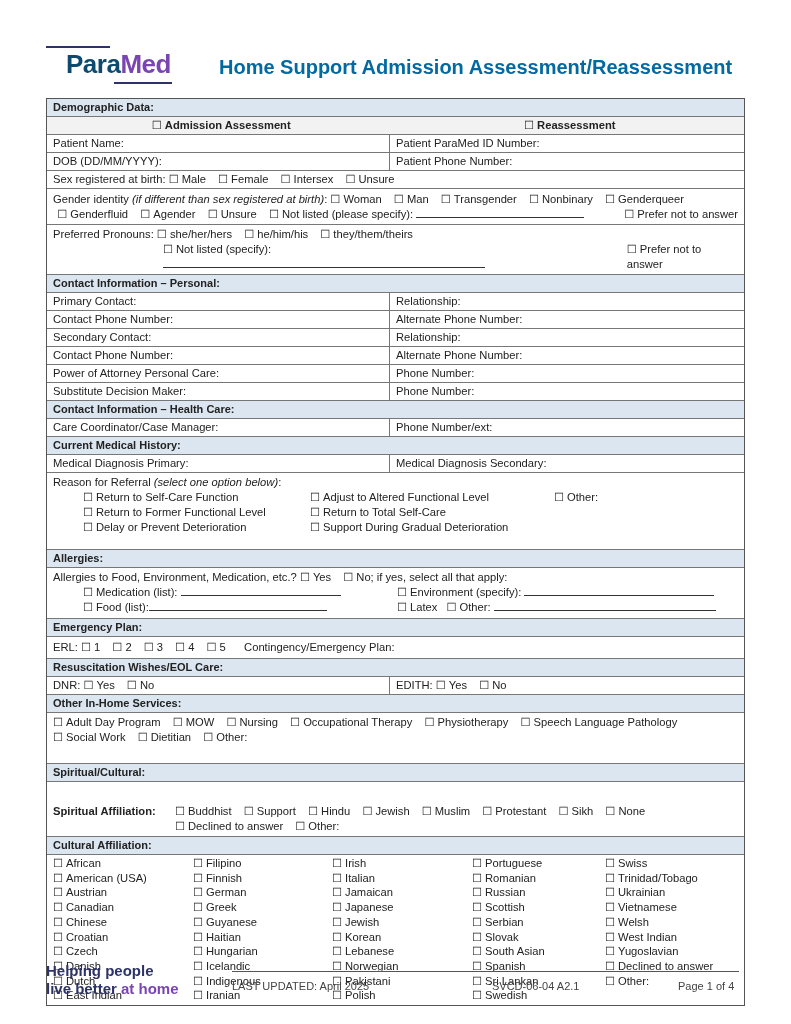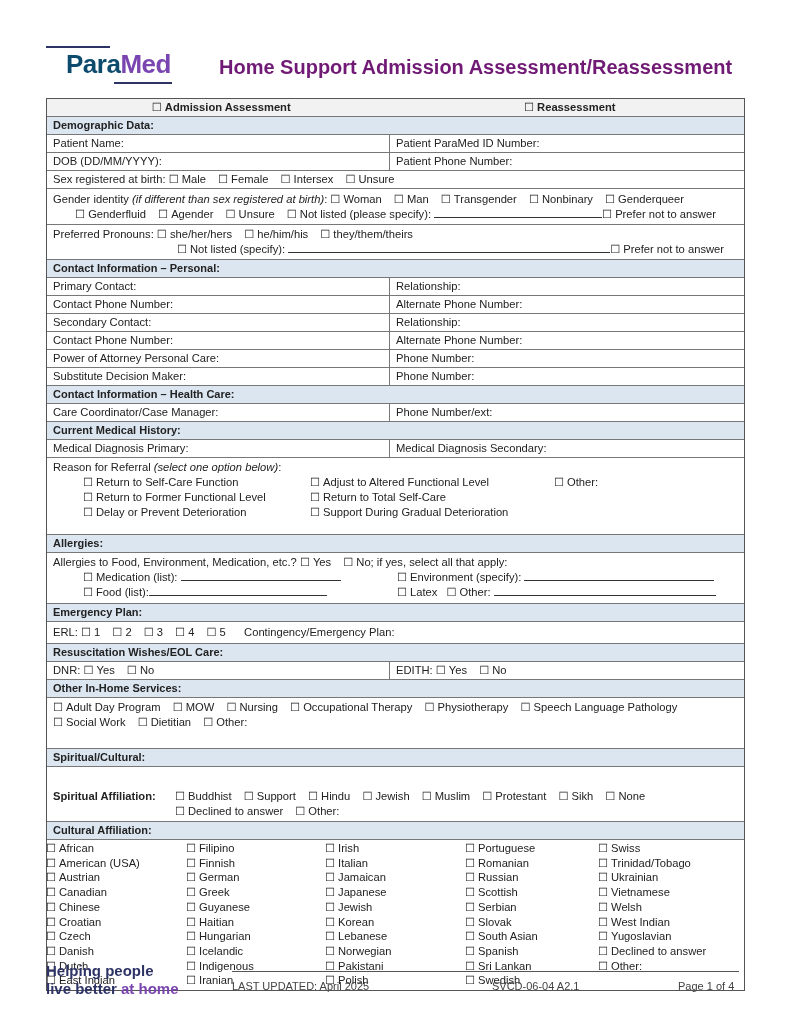--- a/index.html
+++ b/index.html
@@ -6,37 +6,37 @@
   html, body { width: 791px; height: 1024px; background: #ffffff; overflow: hidden; }
   body { font-family: "Liberation Sans", sans-serif; color: #222; position: relative; }
 
   .logo { position: absolute; left: 46px; top: 44px; width: 128px; height: 40px; }
   .logo .bar-top { position: absolute; left: 0; top: 2px; width: 64px; height: 2px; background: #2e3366; }
   .logo .bar-bot { position: absolute; left: 68px; top: 38px; width: 58px; height: 2px; background: #2e3366; }
   .logo .word { position: absolute; left: 0; top: 5px; font-size: 26px; font-weight: bold; letter-spacing: -0.5px; line-height: 30px; }
   .logo .para { color: #0c4a6e; margin-left: 20px; }
   .logo .med { color: #7a45b0; }
 
-  .doc-title { position: absolute; left: 219px; top: 56px; font-size: 20px; font-weight: bold; color: #701a75; }
+  .doc-title { position: absolute; left: 219px; top: 56px; font-size: 20px; font-weight: bold; color: #0369a1; }
 
   .form { position: absolute; left: 46px; top: 98px; width: 699px; border: 1px solid #555; font-size: 11.2px; }
   .row { display: flex; border-bottom: 1px solid #777; min-height: 17px; align-items: stretch; }
-  .row:last-child { border-bottom: none; justify-content: flex-end; }
+  .row:last-child { border-bottom: none; }
   .cell { padding: 1px 6px; line-height: 15px; }
   .cell.left { width: 343px; border-right: 1px solid #777; }
   .cell.right { flex: 1; }
   .cell.full { flex: 1; }
   .section { background: #dce6f1; font-weight: bold; font-size: 11px; }
   .toprow { background: #f2f2f2; font-weight: bold; }
   .toprow .half { flex: 1; text-align: center; padding: 1px 0; line-height: 15px; }
   .cb::before { content: "\2610"; margin-right: 3px; font-weight: normal; }
   .opt { margin-right: 9px; white-space: nowrap; }
   .it { font-style: italic; }
   .line { display: inline-block; border-bottom: 1px solid #333; height: 11px; vertical-align: baseline; }
-  .sp { display: flex; justify-content: center; }
+  .sp { display: flex; justify-content: flex-end; gap: 40px; }
   .grid3 { display: grid; grid-template-columns: 227px 244px 150px; padding-left: 30px; }
   .grid2 { display: grid; grid-template-columns: 314px 340px; padding-left: 30px; }
   .spiritual { display: flex; }
   .spiritual .lbl { font-weight: bold; width: 122px; flex: none; }
   .cult { display: grid; grid-template-columns: 140px 139px 140px 133px 140px; padding: 1px 6px 2px 6px; line-height: 14.7px; }
 
   .footer-tag { position: absolute; left: 46px; top: 962px; font-size: 15px; font-weight: bold; color: #2e3366; line-height: 18px; }
   .footer-tag .accent { color: #7a45b0; }
   .footer-rule { position: absolute; left: 232px; top: 971px; width: 507px; height: 1px; background: #555; }
   .footer-txt { position: absolute; top: 980px; font-size: 11px; color: #444; }
@@ -46,28 +46,28 @@
 
 <div class="logo">
   <div class="bar-top"></div>
   <div class="word"><span class="para">Para</span><span class="med">Med</span></div>
   <div class="bar-bot"></div>
 </div>
 <div class="doc-title">Home Support Admission Assessment/Reassessment</div>
 
 <div class="form">
 
+  <div class="row section">
+      <div class="cell full">Demographic Data:</div>
+    </div>
+
   <div class="row toprow">
     <div class="half"><span class="cb"></span><span>Admission Assessment</span></div>
     <div class="half"><span class="cb"></span><span>Reassessment</span></div>
   </div>
-
-  <div class="row section">
-      <div class="cell full">Demographic Data:</div>
-    </div>
   <div class="row">
     <div class="cell left">Patient Name:</div>
     <div class="cell right">Patient ParaMed ID Number:</div>
   </div>
   <div class="row">
     <div class="cell left">DOB (DD/MM/YYYY):</div>
     <div class="cell right">Patient Phone Number:</div>
   </div>
   <div class="row">
     <div class="cell full">

